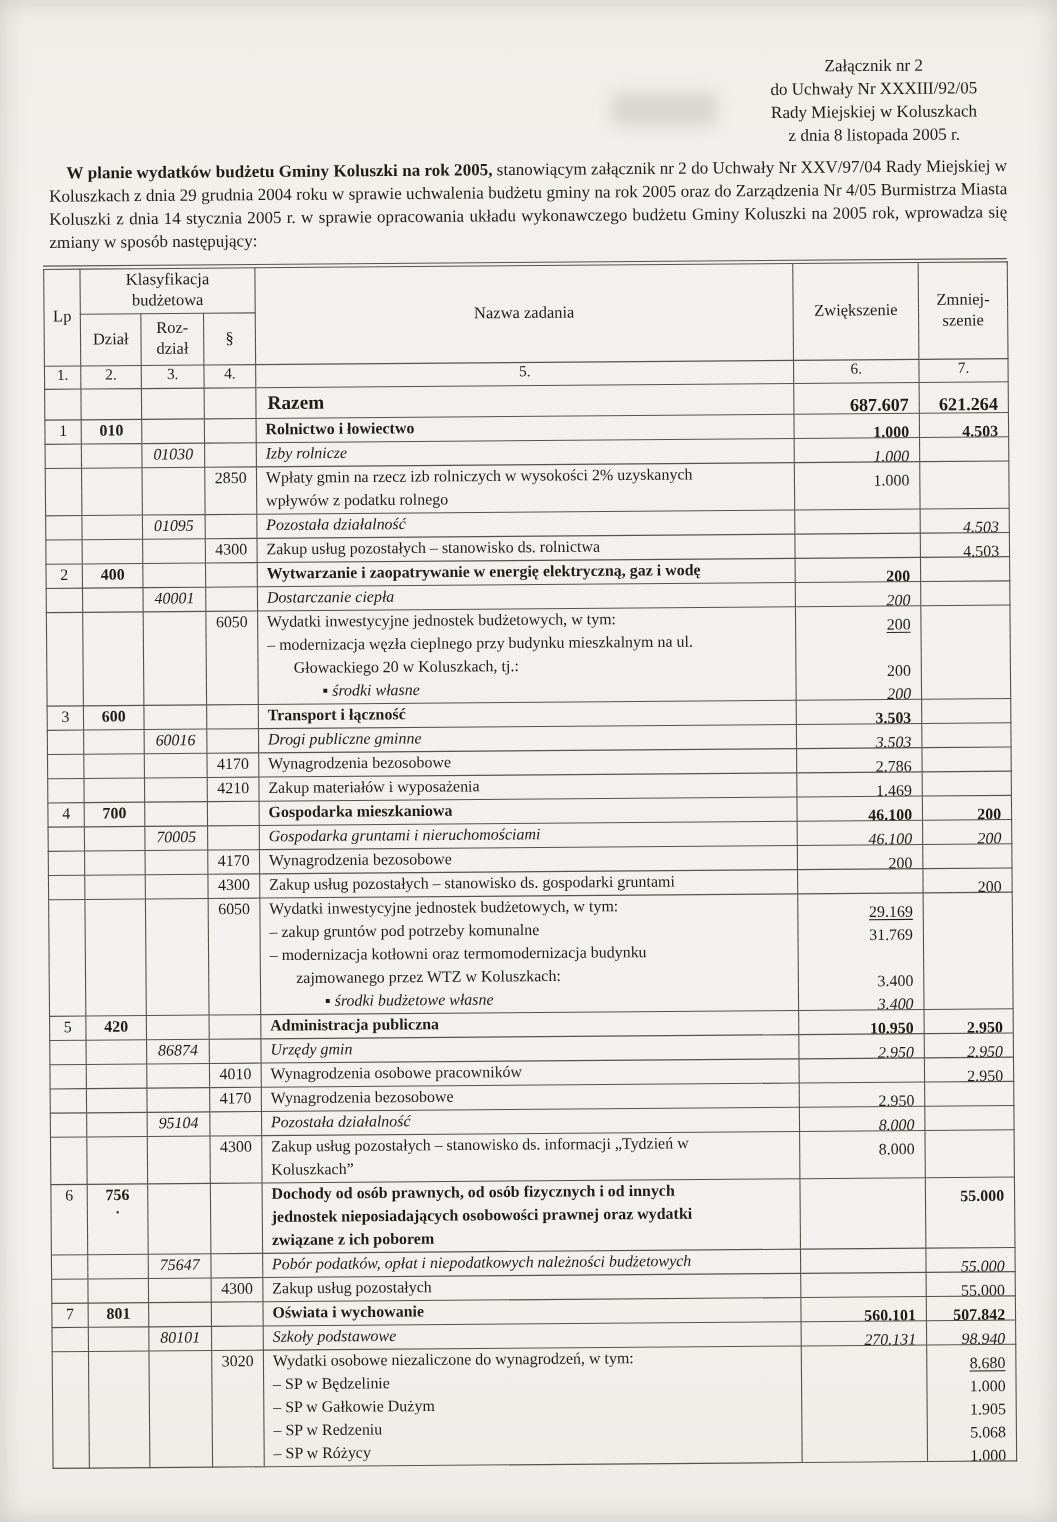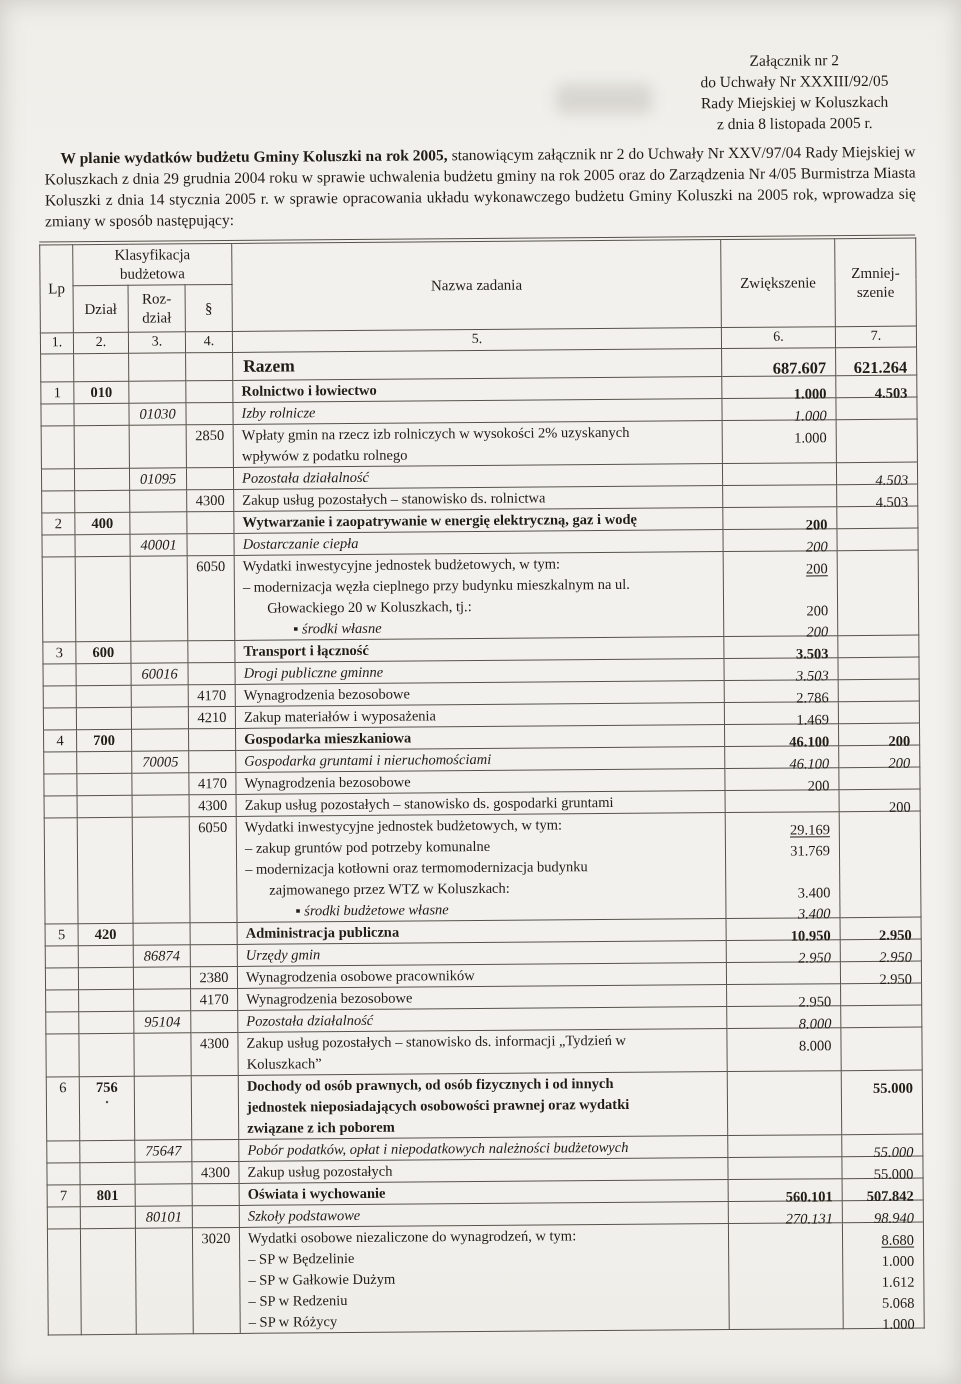--- a/index.html
+++ b/index.html
@@ -662,21 +662,21 @@
               <td class="code lp-c">
                 <div class="ln">&nbsp;</div>
               </td>
               <td class="code dzial-c">
                 <div class="ln">&nbsp;</div>
               </td>
               <td class="code rozdzial-c">
                 <div class="ln">&nbsp;</div>
               </td>
               <td class="code par-c">
-                <div class="ln">2380</div>
+                <div class="ln">4010</div>
               </td>
               <td class="name">
                 <div class="ln">Wynagrodzenia osobowe pracowników</div>
               </td>
               <td class="val">
                 <div class="vwrap">
                   <div class="ln">&nbsp;</div>
                 </div>
               </td>
               <td class="val">
@@ -937,21 +937,21 @@
                   <div class="ln">&nbsp;</div>
                   <div class="ln">&nbsp;</div>
                   <div class="ln">&nbsp;</div>
                   <div class="ln">&nbsp;</div>
                 </div>
               </td>
               <td class="val">
                 <div class="vwrap">
                   <div class="ln und">8.680</div>
                   <div class="ln">1.000</div>
-                  <div class="ln">1.612</div>
+                  <div class="ln">1.905</div>
                   <div class="ln">5.068</div>
                   <div class="ln">1.000</div>
                 </div>
               </td>
             </tr>
           </tbody>
       </table>
     </div>
 
   </div>

